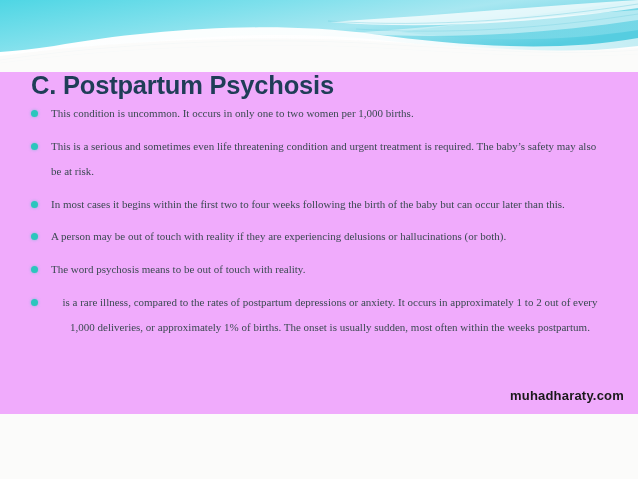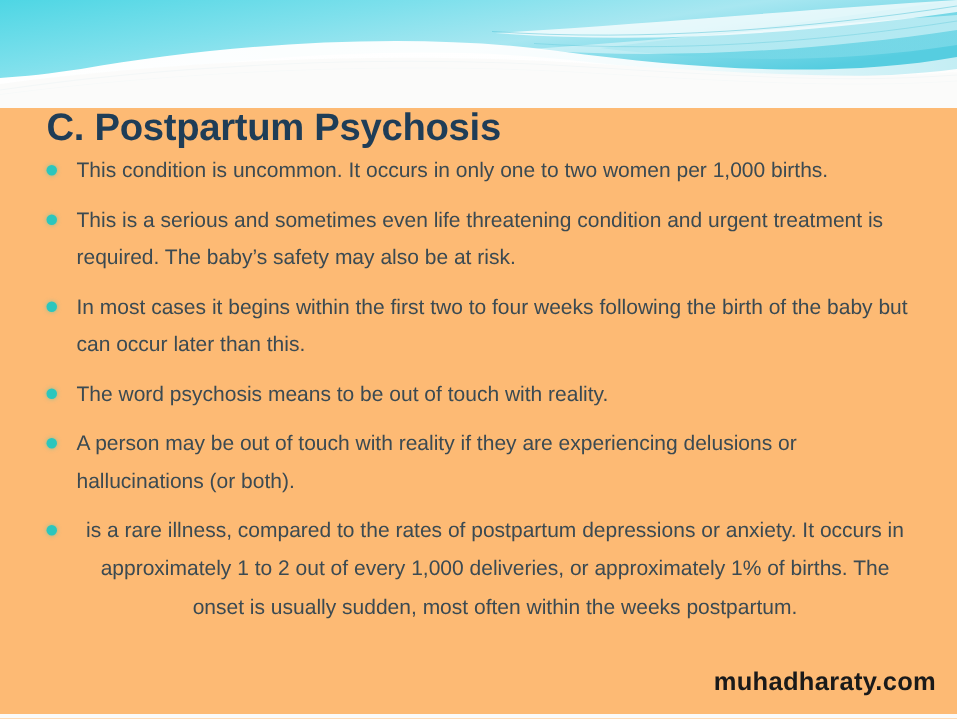--- a/index.html
+++ b/index.html
@@ -10,22 +10,22 @@
     width: 638px;
     height: 479px;
     overflow: hidden;
     background: #fbfbfa;
     font-family: "Liberation Sans", sans-serif;
   }
 
   #slide {
     position: relative;
     width: 638px;
-    height: 476px;
-    background: #fdba74;
+    height: 414px;
+    background: #f0abfc;
     overflow: hidden;
   }
 
   
   #header-wave {
     position: absolute;
     top: 0;
     left: 0;
     width: 638px;
     height: 72px;
@@ -55,23 +55,24 @@
     position: absolute;
     left: 29px;
     top: 101px;
     width: 580px;
   }
 
   .bullet-item {
     position: relative;
     padding-left: 22px;
     margin-bottom: 7px;
-    font-size: 14px;
+    font-size: 11px;
     line-height: 25.6px;
     color: #3b4a52;
+    font-family: Liberation Serif, serif;
   }
   .bullet-item:last-child {
     margin-bottom: 0;
     text-align: center;
   }
 
   .bullet-marker {
     position: absolute;
     left: 2px;
     top: 9px;
@@ -84,21 +85,21 @@
 
   .bullet-text {
     display: block;
   }
 
   
   #watermark {
     position: absolute;
     right: 14px;
     bottom: 11px;
-    font-size: 17px;
+    font-size: 13px;
     font-weight: bold;
     color: #1a1a1a;
     letter-spacing: 0.2px;
   }
 </style>
 </head>
 <body>
 
 <div id="slide">
 
@@ -155,26 +156,26 @@
       <span class="bullet-text">This is a serious and sometimes even life threatening condition and urgent treatment is required. The baby’s safety may also be at risk.</span>
     </div>
 
     <div class="bullet-item">
       <span class="bullet-marker"></span>
       <span class="bullet-text">In most cases it begins within the first two to four weeks following the birth of the baby but can occur later than this.</span>
     </div>
 
     <div class="bullet-item">
       <span class="bullet-marker"></span>
-      <span class="bullet-text">The word psychosis means to be out of touch with reality.</span>
+      <span class="bullet-text">A person may be out of touch with reality if they are experiencing delusions or hallucinations (or both).</span>
     </div>
 
     <div class="bullet-item">
       <span class="bullet-marker"></span>
-      <span class="bullet-text">A person may be out of touch with reality if they are experiencing delusions or hallucinations (or both).</span>
+      <span class="bullet-text">The word psychosis means to be out of touch with reality.</span>
     </div>
 
     <div class="bullet-item">
       <span class="bullet-marker"></span>
       <span class="bullet-text">is a rare illness, compared to the rates of postpartum depressions or anxiety. It occurs in approximately 1 to 2 out of every 1,000 deliveries, or approximately 1% of births. The onset is usually sudden, most often within the weeks postpartum.</span>
     </div>
 
   </div>
 
   <div id="watermark">muhadharaty.com</div>

